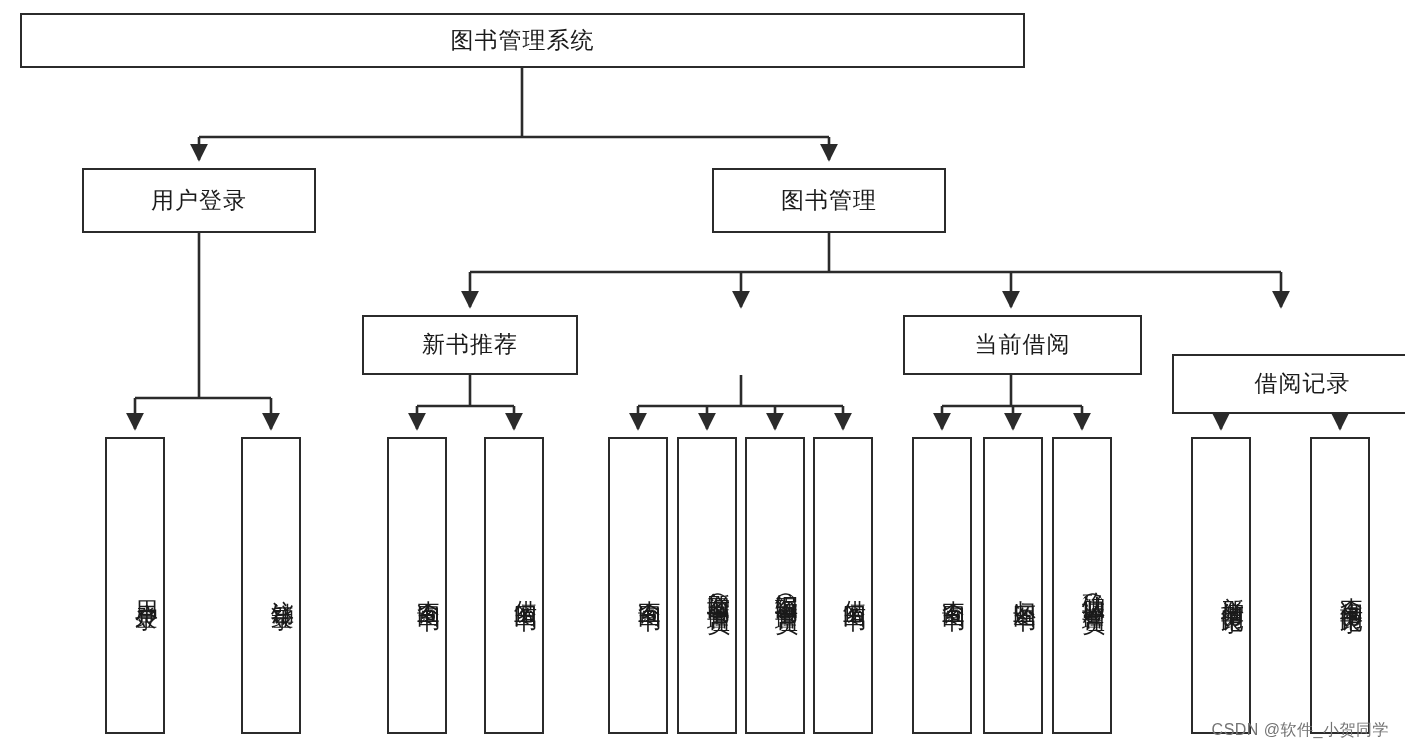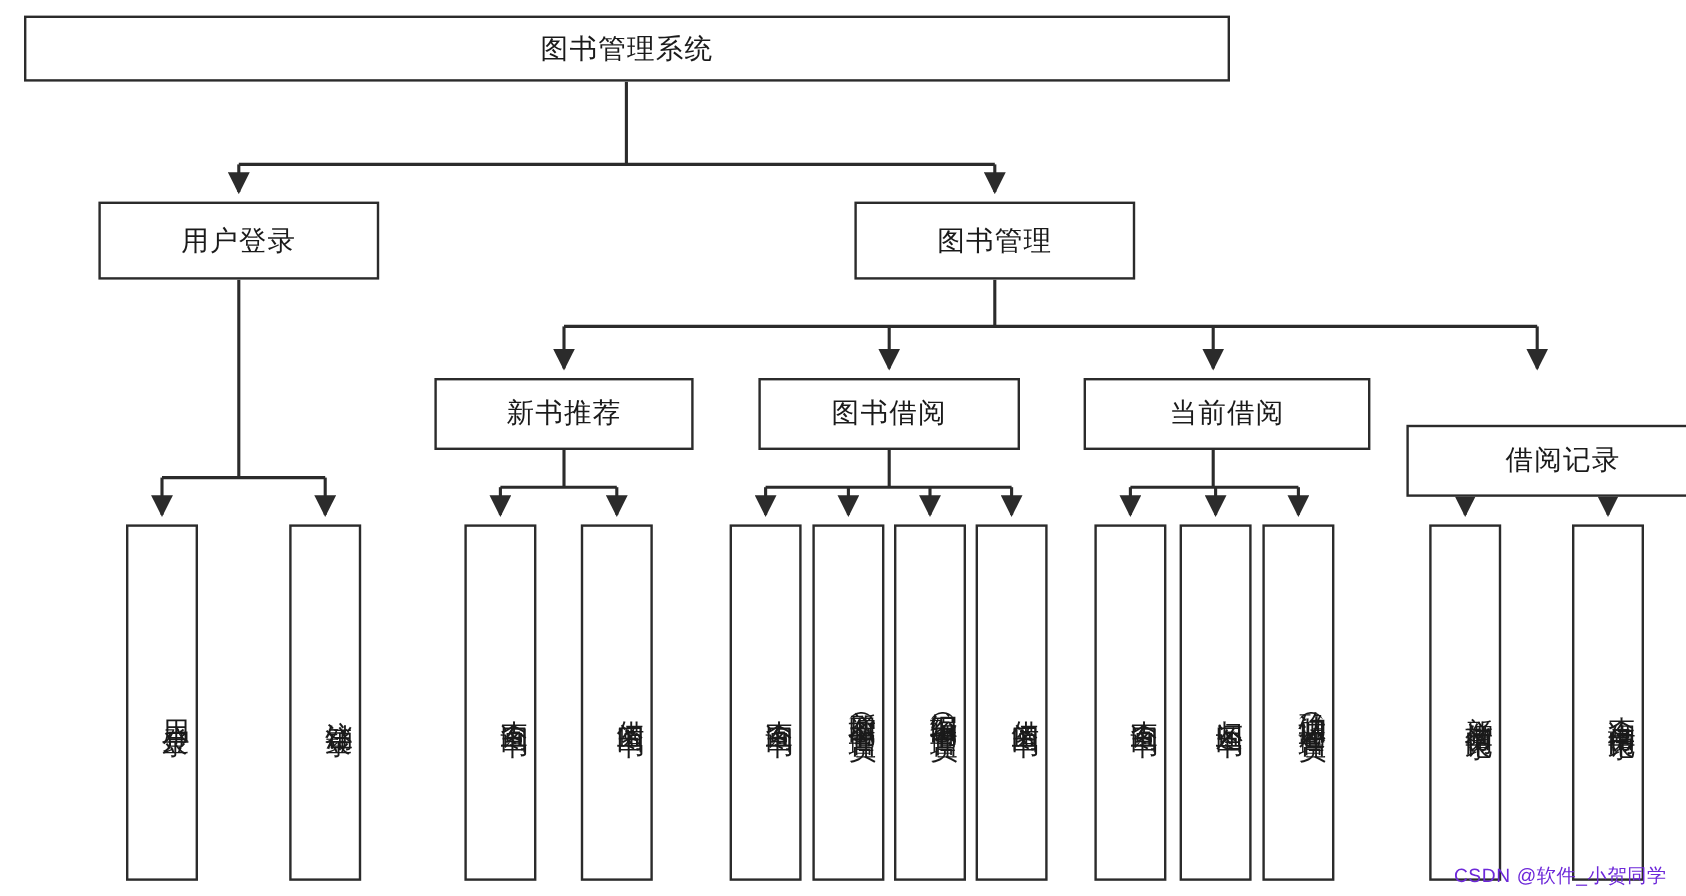--- a/index.html
+++ b/index.html
@@ -52,21 +52,21 @@
   .node.vert span {
     writing-mode: vertical-rl;
     text-orientation: upright;
     display: block;
   }
   #watermark {
     position: absolute;
     right: 16px;
     bottom: 6px;
     font-size: 16px;
-    color: #6d28d9;
+    color: #737373;
     letter-spacing: 0.5px;
     white-space: nowrap;
   }
 </style>
 </head>
 <body>
 
 <div id="canvas">
 
   <svg id="edges" viewBox="0 0 1405 747" xmlns="http://www.w3.org/2000/svg">
@@ -126,23 +126,20 @@
   <div class="node horiz" style="left:82px; top:168px; width:234px; height:65px;">
     <span>用户登录</span>
   </div>
   <div class="node horiz" style="left:362px; top:315px; width:216px; height:60px;">
     <span>新书推荐</span>
   </div>
 
   <div class="node horiz" style="left:712px; top:168px; width:234px; height:65px;">
     <span>图书管理</span>
   </div>
-  <div class="node horiz" style="left:632px; top:315px; width:218px; height:60px;">
-    <span>图书借阅</span>
-  </div>
   <div class="node horiz" style="left:903px; top:315px; width:239px; height:60px;">
     <span>当前借阅</span>
   </div>
   <div class="node horiz" style="left:1172px; top:315px; width:261px; height:60px;margin-top:39px;">
     <span>借阅记录</span>
   </div>
 
   <div class="node vert" style="left:105px; top:437px; width:60px; height:297px;">
     <span>用户登录</span>
   </div>

